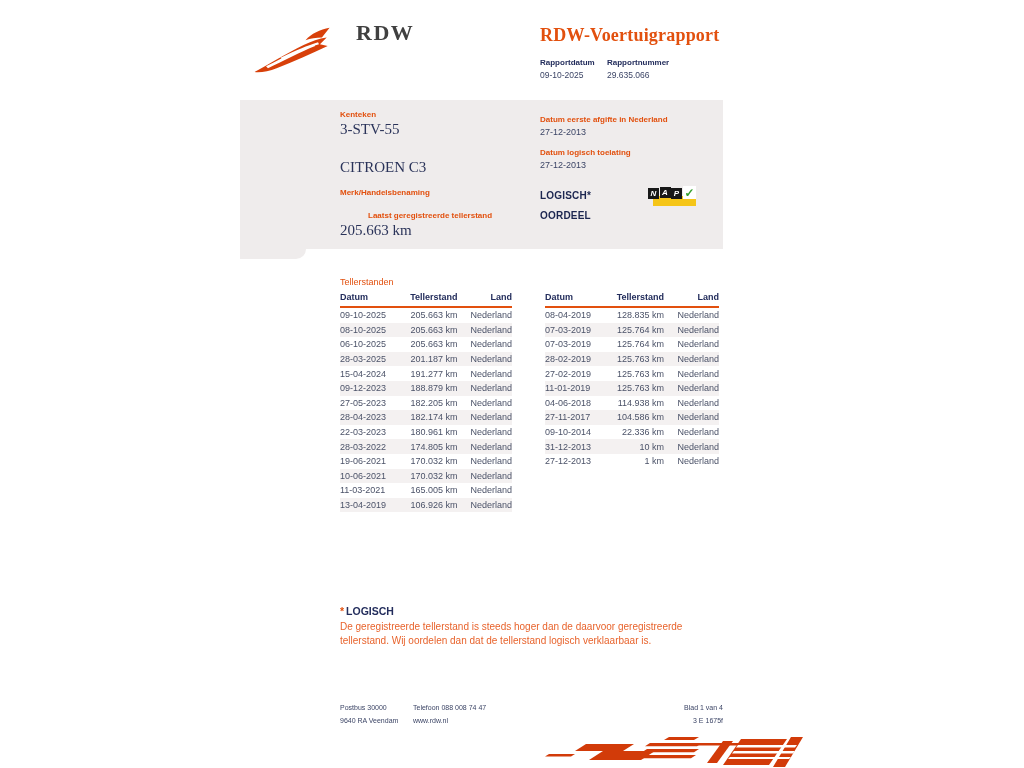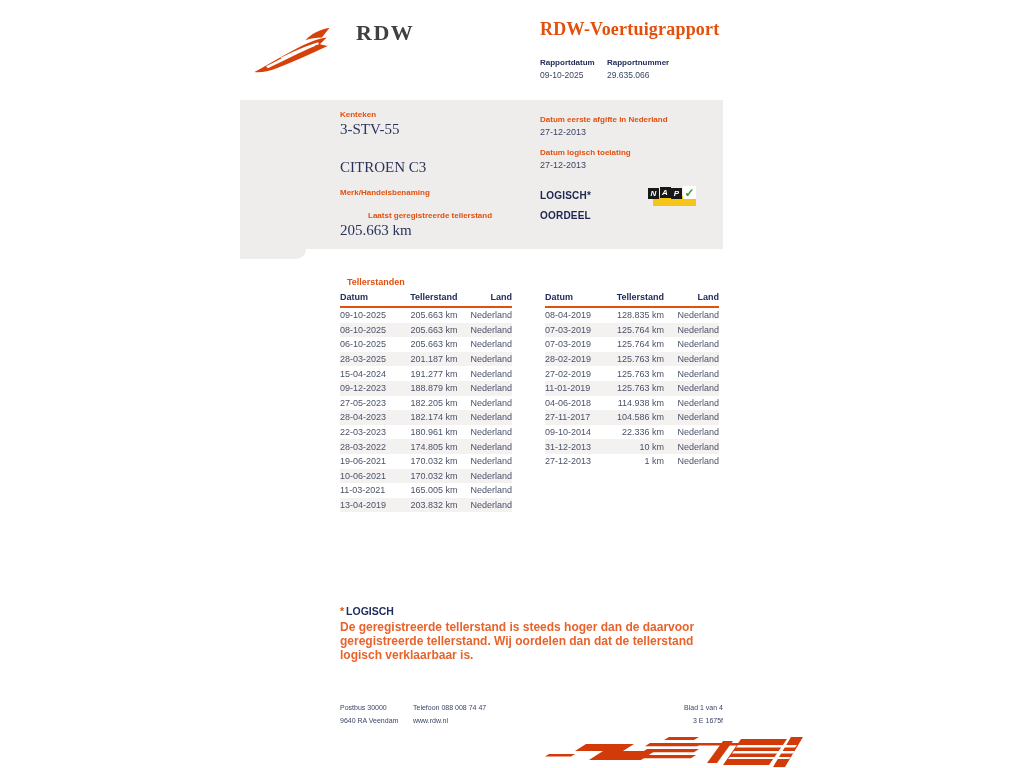--- a/index.html
+++ b/index.html
@@ -3,21 +3,21 @@
 <meta charset="utf-8">
 <style>
   html,body{margin:0;padding:0;background:#ffffff;}
   .page{position:relative;width:1024px;height:768px;background:#ffffff;overflow:hidden;
         font-family:"Liberation Sans", sans-serif;color:#232d5c;}
 
   
   .logo-wing{position:absolute;left:252px;top:22px;width:82px;height:52px;}
   .logo-text{position:absolute;left:340px;top:20px;font-family:"Liberation Serif", serif;
              font-weight:600;font-size:22px;letter-spacing:1.5px;color:#404040;margin-left:16px;}
-  .doc-title{position:absolute;left:540px;top:19px;font-family:"Liberation Serif", serif;
+  .doc-title{position:absolute;left:540px;top:25px;font-family:"Liberation Serif", serif;
              font-weight:700;font-size:18px;color:#e2500e;letter-spacing:.2px;}
   .meta-label{position:absolute;top:58px;font-size:8px;font-weight:700;color:#232d5c;}
   .meta-value{position:absolute;top:70px;font-size:8.5px;color:#3c4566;}
   .mx1{left:540px;} .mx2{left:607px;}
 
   
   .panel{position:absolute;left:240px;top:100px;width:483px;height:149px;background:#efecec;}
   .panel-tab{position:absolute;left:240px;top:249px;width:66px;height:10px;background:#efecec;
              border-radius:0 0 14px 0;}
   .olabel{position:absolute;font-size:8px;font-weight:700;color:#e2500e;}
@@ -31,37 +31,37 @@
   .nap-bar{position:absolute;left:5px;top:12px;width:43px;height:10px;background:#f5c518;}
   .nap-sq{position:absolute;width:11px;height:11px;background:#181818;color:#fff;
           font-size:8px;font-weight:700;font-style:italic;display:flex;align-items:center;
           justify-content:center;}
   .nap-n{left:0;top:4px;} .nap-a{left:11.5px;top:3px;} .nap-p{left:23px;top:4px;}
   .nap-check{position:absolute;left:35px;top:2px;width:13px;height:13px;background:#ffffff;
              color:#35a02e;font-size:12px;font-weight:800;display:flex;align-items:center;
              justify-content:center;}
 
   
-  .tbl-title{position:absolute;left:347px;top:277px;font-size:9px;font-weight:700;color:#e2500e;}
+  .tbl-title{position:absolute;left:340px;top:277px;font-size:9px;font-weight:400;color:#e2500e;}
   .tbl{position:absolute;top:290px;}
   .tbl-left{left:340px;width:172px;}
   .tbl-right{left:545px;width:174px;}
   .thead{display:flex;font-size:9px;font-weight:700;color:#232d5c;
          border-bottom:2px solid #e2500e;padding:2px 0 4px 0;}
   .trow{display:flex;font-size:9px;color:#4b5268;height:14.6px;align-items:center;}
   .trow.alt{background:#f4f1f1;}
   .c0{width:33%;text-align:left;}
   .c1{width:40%;text-align:right;padding-right:8px;box-sizing:border-box;}
   .c2{width:27%;text-align:right;}
 
   
   .verdict-head{position:absolute;left:340px;top:605px;font-size:10.5px;font-weight:800;color:#232d5c;text-align:center;}
   .verdict-head .mark{color:#e2500e;margin-right:2px;}
-  .verdict-body{position:absolute;left:340px;top:620px;width:392px;font-size:12px;
-                color:#e8632c;line-height:14px;font-weight:bold;}
+  .verdict-body{position:absolute;left:340px;top:620px;width:392px;font-size:10px;
+                color:#e8632c;line-height:14px;}
 
   
   .foot{position:absolute;font-size:7px;color:#3c4566;line-height:13px;}
   .f1{left:340px;top:701px;}
   .f2{left:413px;top:701px;}
   .f3{left:600px;top:701px;width:123px;text-align:right;}
 
   .stripes{position:absolute;left:545px;top:737px;width:258px;height:31px;}
 </style>
 </head>
@@ -180,21 +180,21 @@
           <div class="c1">170.032 km</div>
           <div class="c2">Nederland</div>
         </div>
         <div class="trow">
           <div class="c0">11-03-2021</div>
           <div class="c1">165.005 km</div>
           <div class="c2">Nederland</div>
         </div>
         <div class="trow alt">
           <div class="c0">13-04-2019</div>
-          <div class="c1">203.832 km</div>
+          <div class="c1">106.926 km</div>
           <div class="c2">Nederland</div>
         </div>
       </div>
   </div>
 
   <div class="tbl tbl-right">
     <div class="thead">
       <div class="c0">Datum</div>
       <div class="c1">Tellerstand</div>
       <div class="c2">Land</div>

